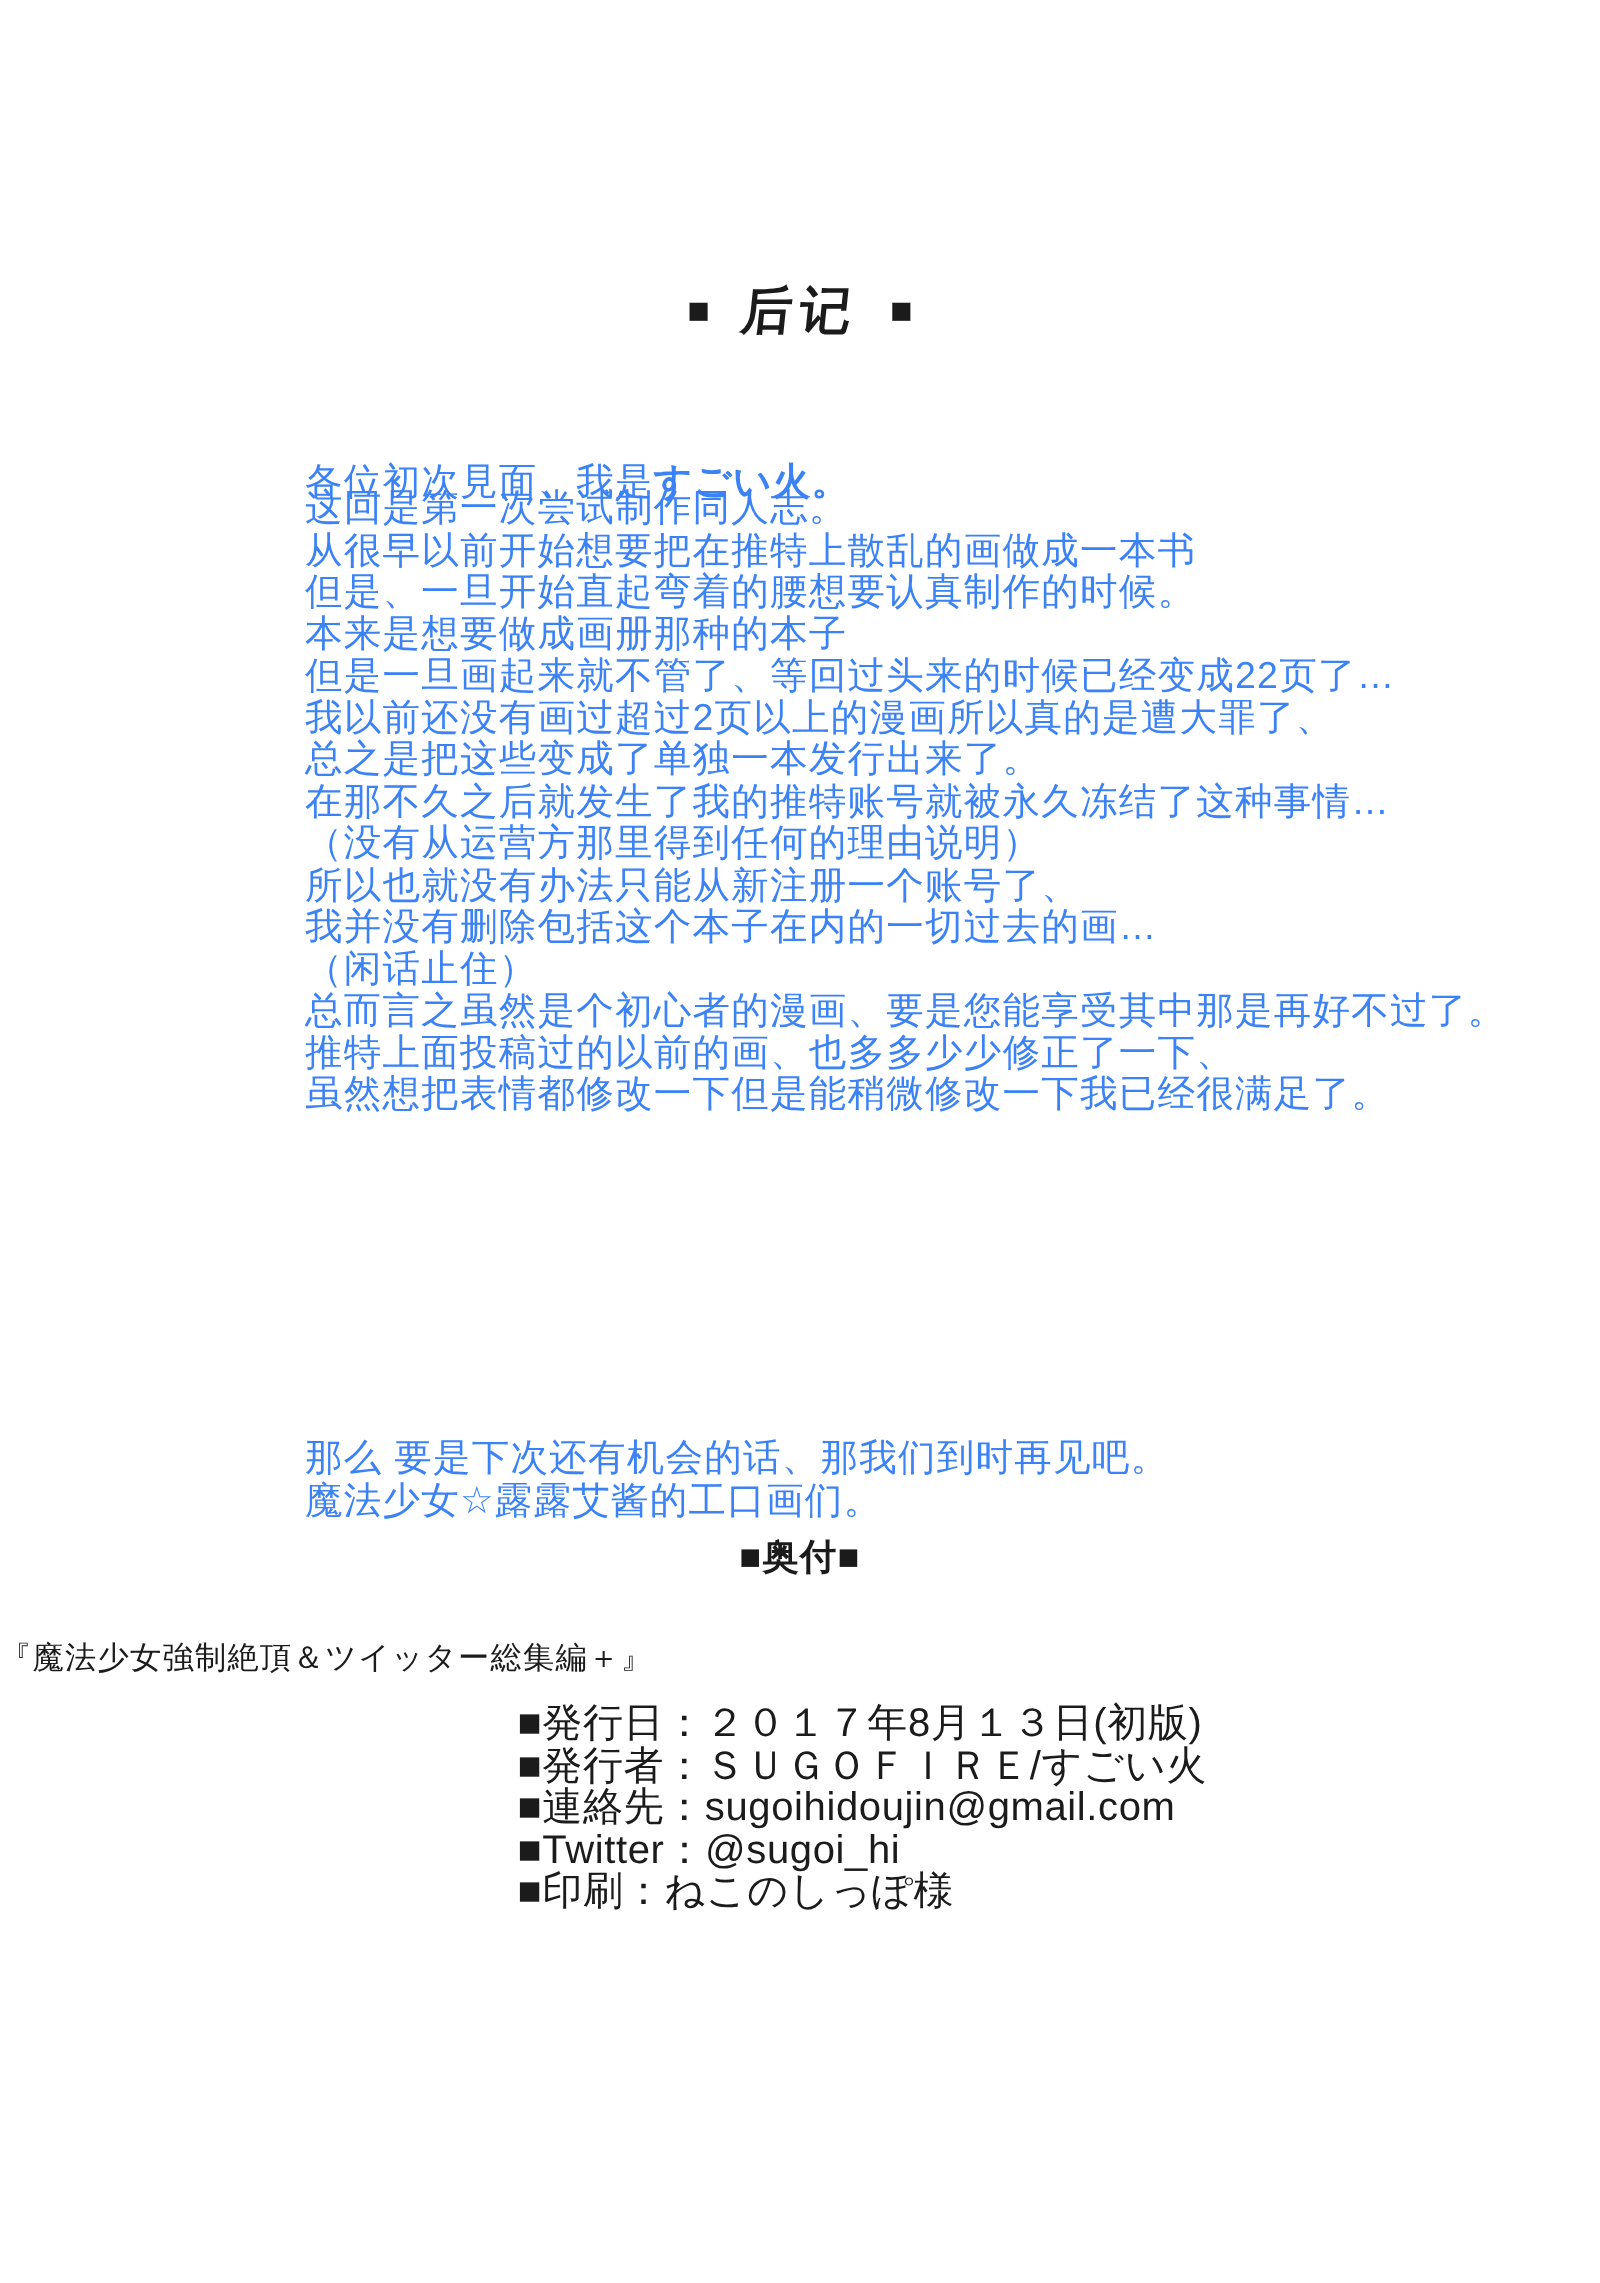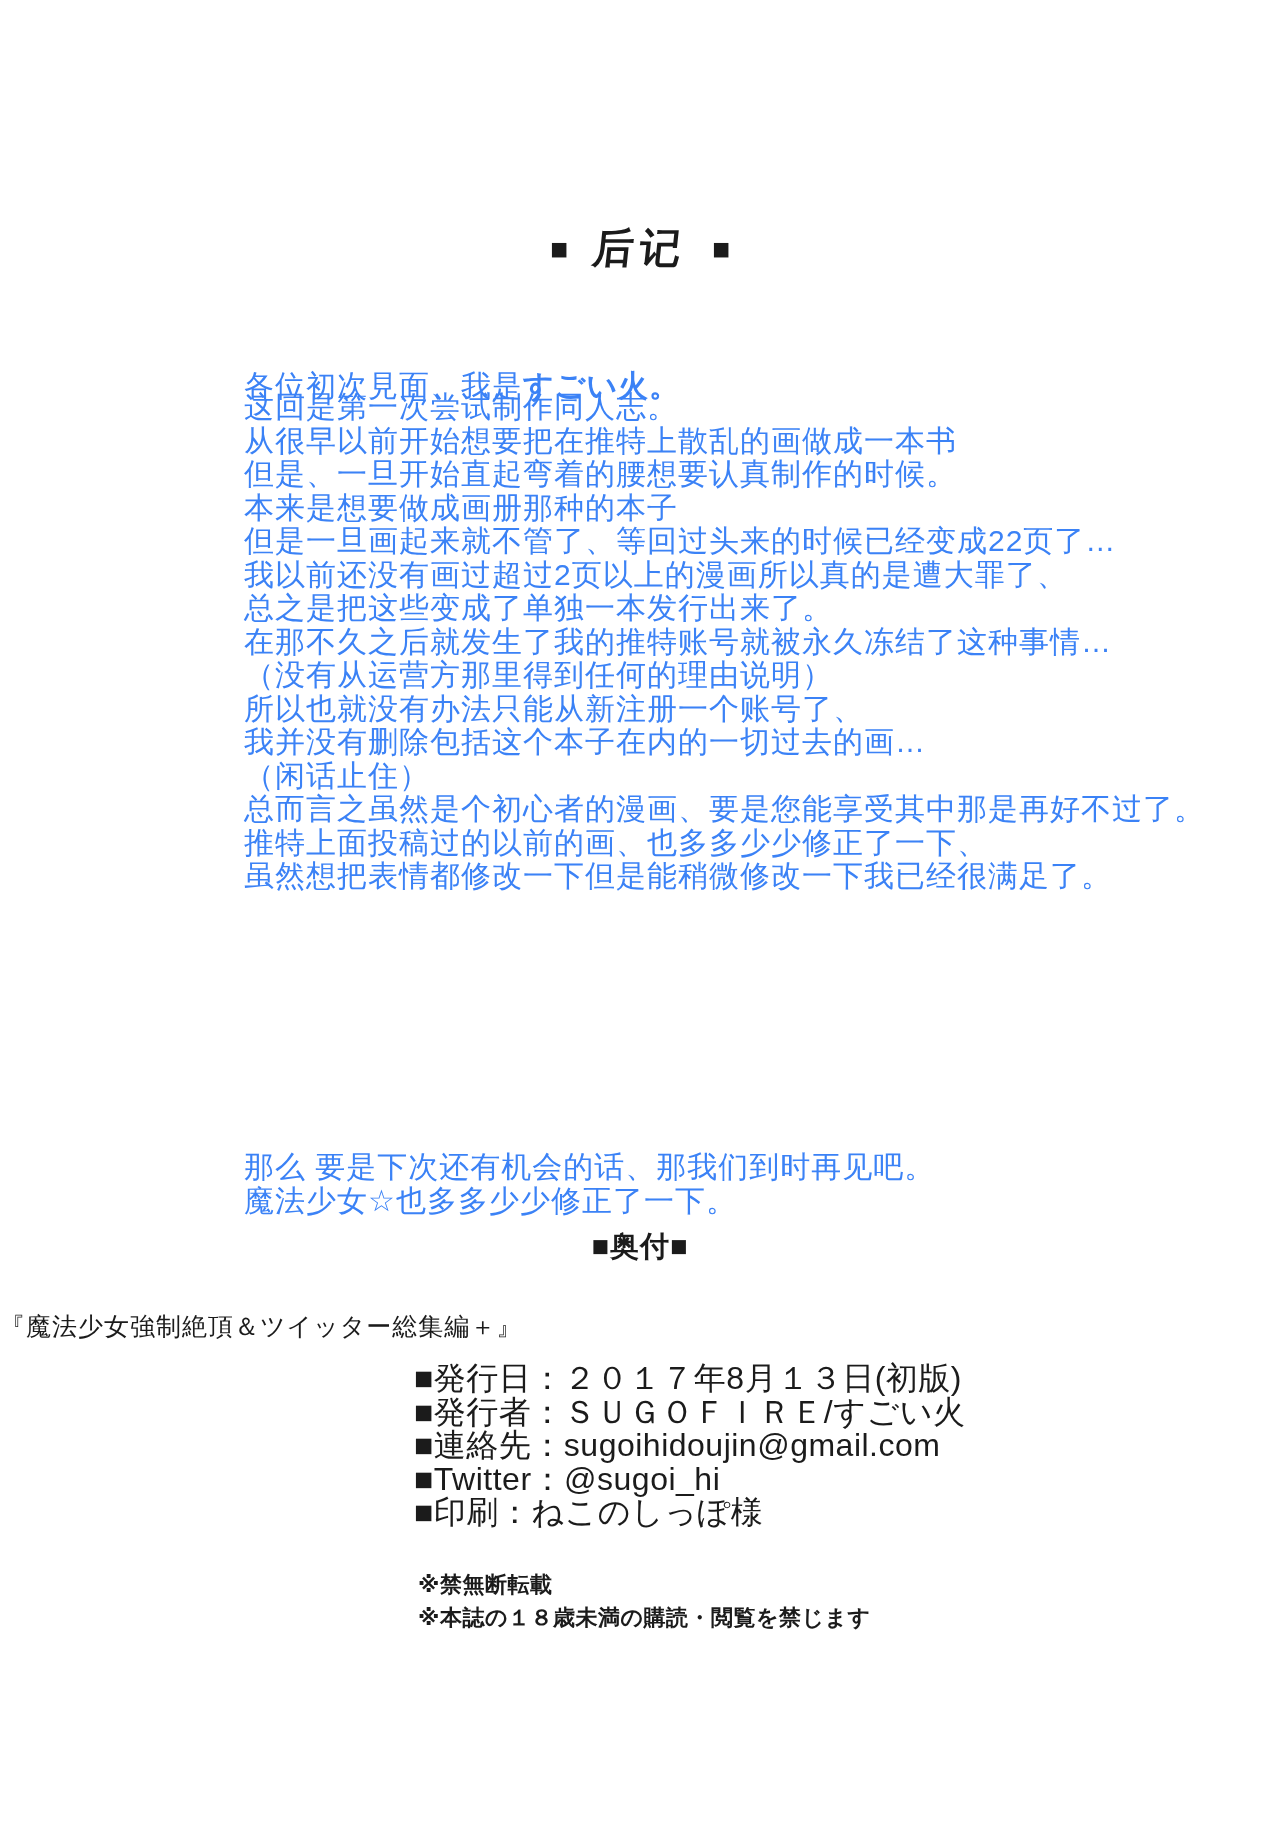--- a/index.html
+++ b/index.html
@@ -120,28 +120,26 @@
 （没有从运营方那里得到任何的理由说明）
 所以也就没有办法只能从新注册一个账号了、
 我并没有删除包括这个本子在内的一切过去的画…
 （闲话止住）
 总而言之虽然是个初心者的漫画、要是您能享受其中那是再好不过了。
 推特上面投稿过的以前的画、也多多少少修正了一下、
 虽然想把表情都修改一下但是能稍微修改一下我已经很满足了。</div>
 
 
   <div class="body-para para3">那么 要是下次还有机会的话、那我们到时再见吧。
-魔法少女☆也多多少少修正了一下。</div>
+魔法少女☆露露艾酱的工口画们。</div>
 
   <h2 class="okuzuke-heading">■奥付■</h2>
 
   <div class="book-title">『魔法少女強制絶頂＆ツイッター総集編＋』</div>
 
   <div class="colophon-items">■発行日：２０１７年8月１３日(初版)
 ■発行者：ＳＵＧＯＦＩＲＥ/すごい火
 ■連絡先：sugoihidoujin@gmail.com
 ■Twitter：@sugoi_hi
 ■印刷：ねこのしっぽ様</div>
 
-  <div class="colophon-notices">※禁無断転載
-※本誌の１８歳未満の購読・閲覧を禁じます</div>
 
 </div>
 
 </body></html>

